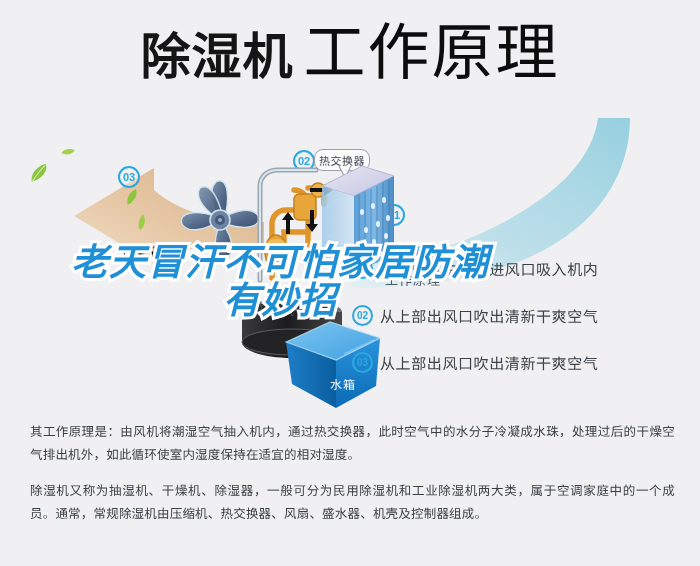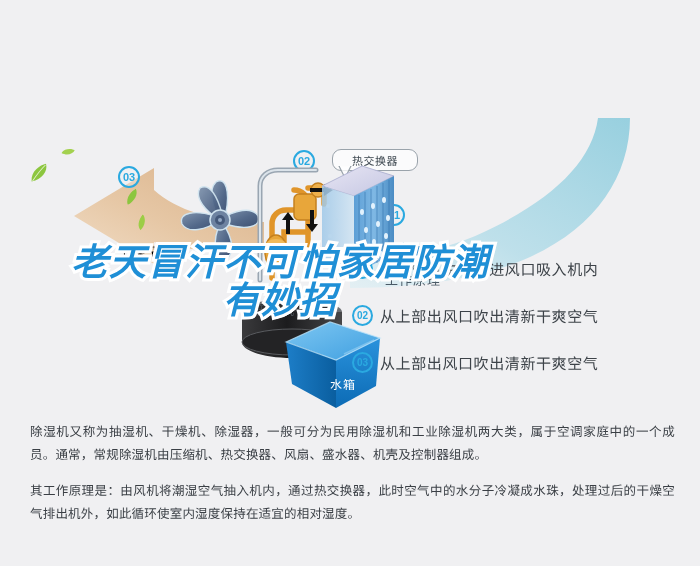--- a/index.html
+++ b/index.html
@@ -62,22 +62,22 @@
     background:rgba(240,240,242,0.4);
     font-family:"Liberation Sans",sans-serif;
     box-sizing:border-box;
   }
   .badge-03d{left:118px;top:58px;}
   .badge-02{left:293px;top:42px;}
   .badge-01{left:383px;top:96px;}
 
   
   .callout{
-    position:absolute;left:332px;top:41px;
-    padding:2px 19px;border:1.3px solid #9aa3ab;border-radius:9px;
+    position:absolute;left:314px;top:41px;
+    padding:2px 4px;border:1.3px solid #9aa3ab;border-radius:9px;
     background:rgba(255,255,255,.72);
     font-size:11px;color:#3e4850;letter-spacing:.5px;
     font-family:Liberation Sans, sans-serif;
   }
   .callout-tail{
     position:absolute;left:338px;top:58px;width:14px;height:14px;
   }
 
   
   .leaf{position:absolute;}
@@ -167,20 +167,23 @@
     margin:0 0 13px 0;
     font-size:12.5px;line-height:1.85;letter-spacing:.2px;
     text-align:justify;
   }
 </style>
 </head>
 <body>
 
 <div class="page">
 
+  <div class="title-wrap">
+    <span class="title-a">除湿机</span><span class="title-b">工作原理</span>
+  </div>
 
   <div class="stage">
 
     <div class="swoosh">
       <svg width="330" height="175" viewBox="0 0 330 175">
         <defs>
           <linearGradient id="gswoosh" x1="1" y1="0" x2="0" y2="1">
             <stop offset="0%" stop-color="#93cede" stop-opacity="0.95"></stop>
             <stop offset="60%" stop-color="#b5dde9" stop-opacity="0.85"></stop>
             <stop offset="100%" stop-color="#d8eef4" stop-opacity="0.55"></stop>
@@ -418,17 +421,17 @@
       <span class="wm-line over">老天冒汗不可怕家居防潮</span>
     </span>
     <br>
     <span class="wm-stack">
       <span class="wm-line under">有妙招</span>
       <span class="wm-line over">有妙招</span>
     </span>
   </div>
 
   <div class="copy">
+    <p>其工作原理是：由风机将潮湿空气抽入机内，通过热交换器，此时空气中的水分子冷凝成水珠，处理过后的干燥空气排出机外，如此循环使室内湿度保持在适宜的相对湿度。</p>
     <p>除湿机又称为抽湿机、干燥机、除湿器，一般可分为民用除湿机和工业除湿机两大类，属于空调家庭中的一个成员。通常，常规除湿机由压缩机、热交换器、风扇、盛水器、机壳及控制器组成。</p>
-    <p>其工作原理是：由风机将潮湿空气抽入机内，通过热交换器，此时空气中的水分子冷凝成水珠，处理过后的干燥空气排出机外，如此循环使室内湿度保持在适宜的相对湿度。</p>
   </div>
 
 </div>
 
 </body></html>

